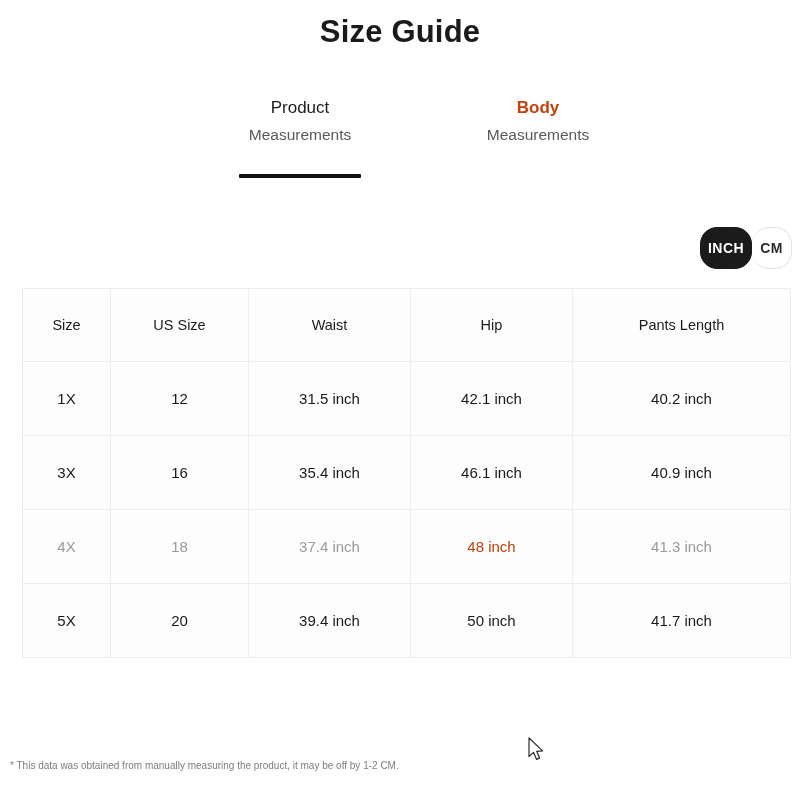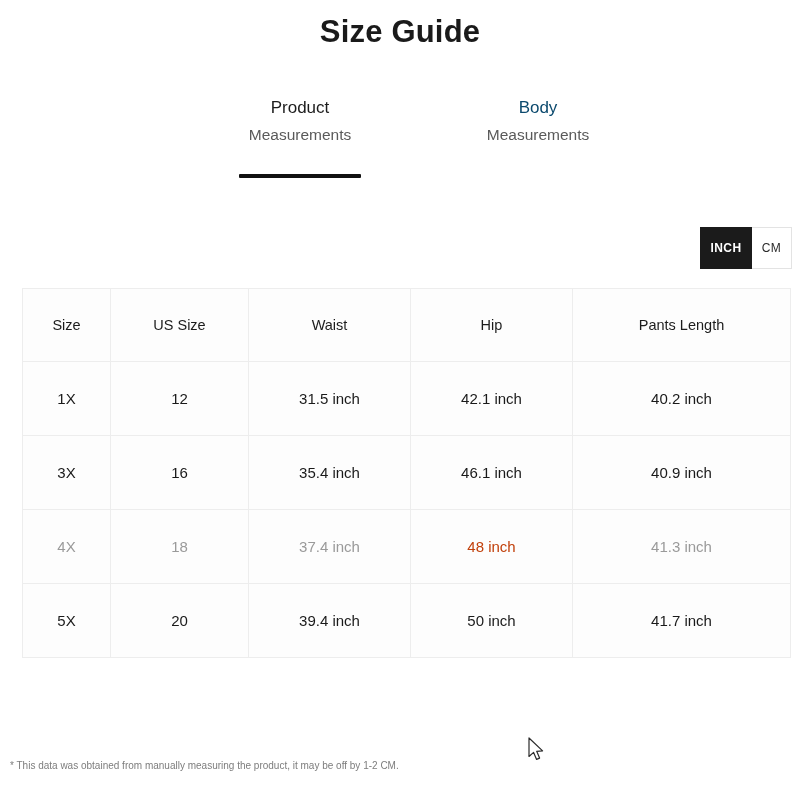--- a/index.html
+++ b/index.html
@@ -59,21 +59,21 @@
     font-weight: 400;
     color: #1c1c1c;
   }
   .tab-line2 {
     font-size: 15.5px;
     line-height: 24px;
     font-weight: 400;
     color: #5a5a5a;
     margin-top: 3px;
   }
-  .tab-body .tab-line1 { color: #0c4a6e; }
+  .tab-body .tab-line1 { color: #c2410c; font-weight: bold; }
   .tab-body .tab-line2 { color: #5a5a5a; }
 
   .tab-underline {
     position: absolute;
     top: 78px;
     left: 34px;
     width: 122px;
     height: 4px;
     background: #111111;
     border-radius: 1px;
@@ -84,37 +84,38 @@
     position: absolute;
     top: 227px;
     left: 700px;
     display: flex;
     height: 42px;
   }
   .unit-btn {
     display: flex;
     align-items: center;
     justify-content: center;
-    font-size: 12px;
+    font-size: 14px;
     letter-spacing: 0.4px;
     cursor: pointer;
     box-sizing: border-box;
+    border-radius: 17px;
   }
   .unit-btn.active {
     width: 52px;
     background: #1b1b1b;
     color: #ffffff;
     font-weight: 600;
     border: 1px solid #1b1b1b;
   }
   .unit-btn.inactive {
     width: 40px;
     background: #ffffff;
     color: #2a2a2a;
-    font-weight: 400;
+    font-weight: 700;
     border: 1px solid #e3e3e3;
     border-left: none;
   }
 
   
   .size-table {
     position: absolute;
     top: 288px;
     left: 22px;
     width: 768px;

